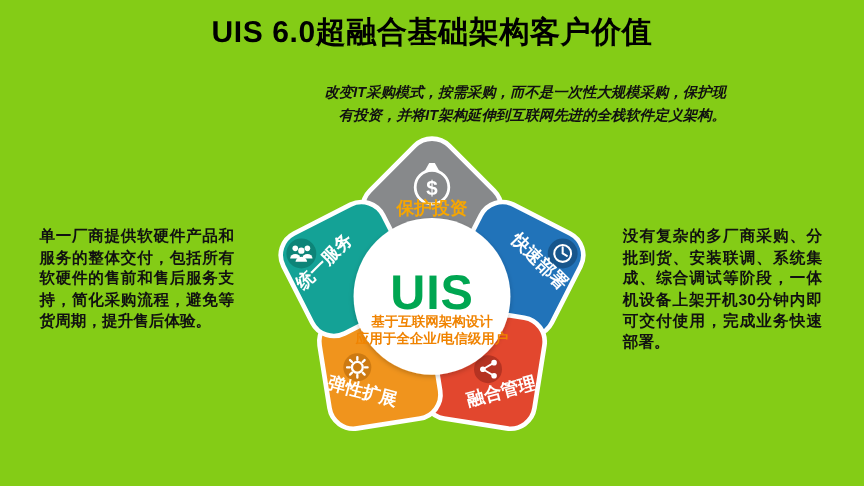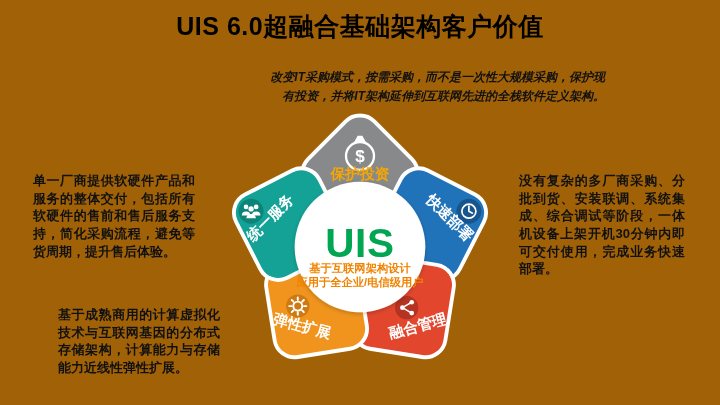--- a/index.html
+++ b/index.html
@@ -1,24 +1,24 @@
 <!DOCTYPE html>
 <html><head>
 <meta charset="utf-8">
 <style>
   html,body{margin:0;padding:0;background:#ffffff;}
   body{font-family:"Liberation Sans","DejaVu Sans",sans-serif;}
-  .stage{position:relative;width:720px;height:405px;background:#a16207;overflow:hidden;}
+  .stage{position:relative;width:720px;height:405px;background:#84cc16;overflow:hidden;}
   .title{position:absolute;top:10px;left:0;width:100%;text-align:center;
          font-size:25px;font-weight:bold;color:#000;letter-spacing:.5px;}
   .intro{position:absolute;top:68px;left:50%;transform:translateX(-50%);width:490px;
          text-align:right;font-size:12px;font-weight:bold;line-height:1.6;color:#111;
          white-space:pre-line;font-style:italic;}
   .block{position:absolute;font-size:13px;font-weight:bold;line-height:1.36;color:#111;
-         text-align:justify;}
+         text-align:justify;margin-top:16px;}
   #blk-tl{left:33px;top:172px;width:162px;}
   #blk-tr{left:519px;top:172px;width:166px;}
   #blk-bl{left:58px;top:306px;width:162px;}
   #blk-br{left:468px;top:312px;width:164px;}
   .flower{position:absolute;left:220px;top:107px;}
   svg text{font-family:"Liberation Sans","DejaVu Sans",sans-serif;}
 </style>
 </head>
 <body>
 
@@ -95,15 +95,14 @@
     <text transform="translate(64 142) rotate(-45)" y="7" text-anchor="middle" font-size="19" font-weight="bold" fill="#ffffff">统一服务</text>
 
     <circle cx="180" cy="180" r="84" fill="#ffffff" filter="url(#cs)"></circle>
     <text x="180" y="193" text-anchor="middle" font-size="52" font-weight="bold" letter-spacing="1" fill="#00a651">UIS</text>
     <text x="180" y="212" text-anchor="middle" font-size="14.5" font-weight="bold" fill="#f08300">基于互联网架构设计</text>
     <text x="180" y="230" text-anchor="middle" font-size="14.5" font-weight="bold" fill="#f08300">应用于全企业/电信级用户</text>
   </svg>
 
   <div class="block" id="blk-tl">单一厂商提供软硬件产品和服务的整体交付，包括所有软硬件的售前和售后服务支持，简化采购流程，避免等货周期，提升售后体验。</div>
   <div class="block" id="blk-tr">没有复杂的多厂商采购、分批到货、安装联调、系统集成、综合调试等阶段，一体机设备上架开机30分钟内即可交付使用，完成业务快速部署。</div>
-  <div class="block" id="blk-bl">基于成熟商用的计算虚拟化技术与互联网基因的分布式存储架构，计算能力与存储能力近线性弹性扩展。</div>
 
 </div>
 
 </body></html>

